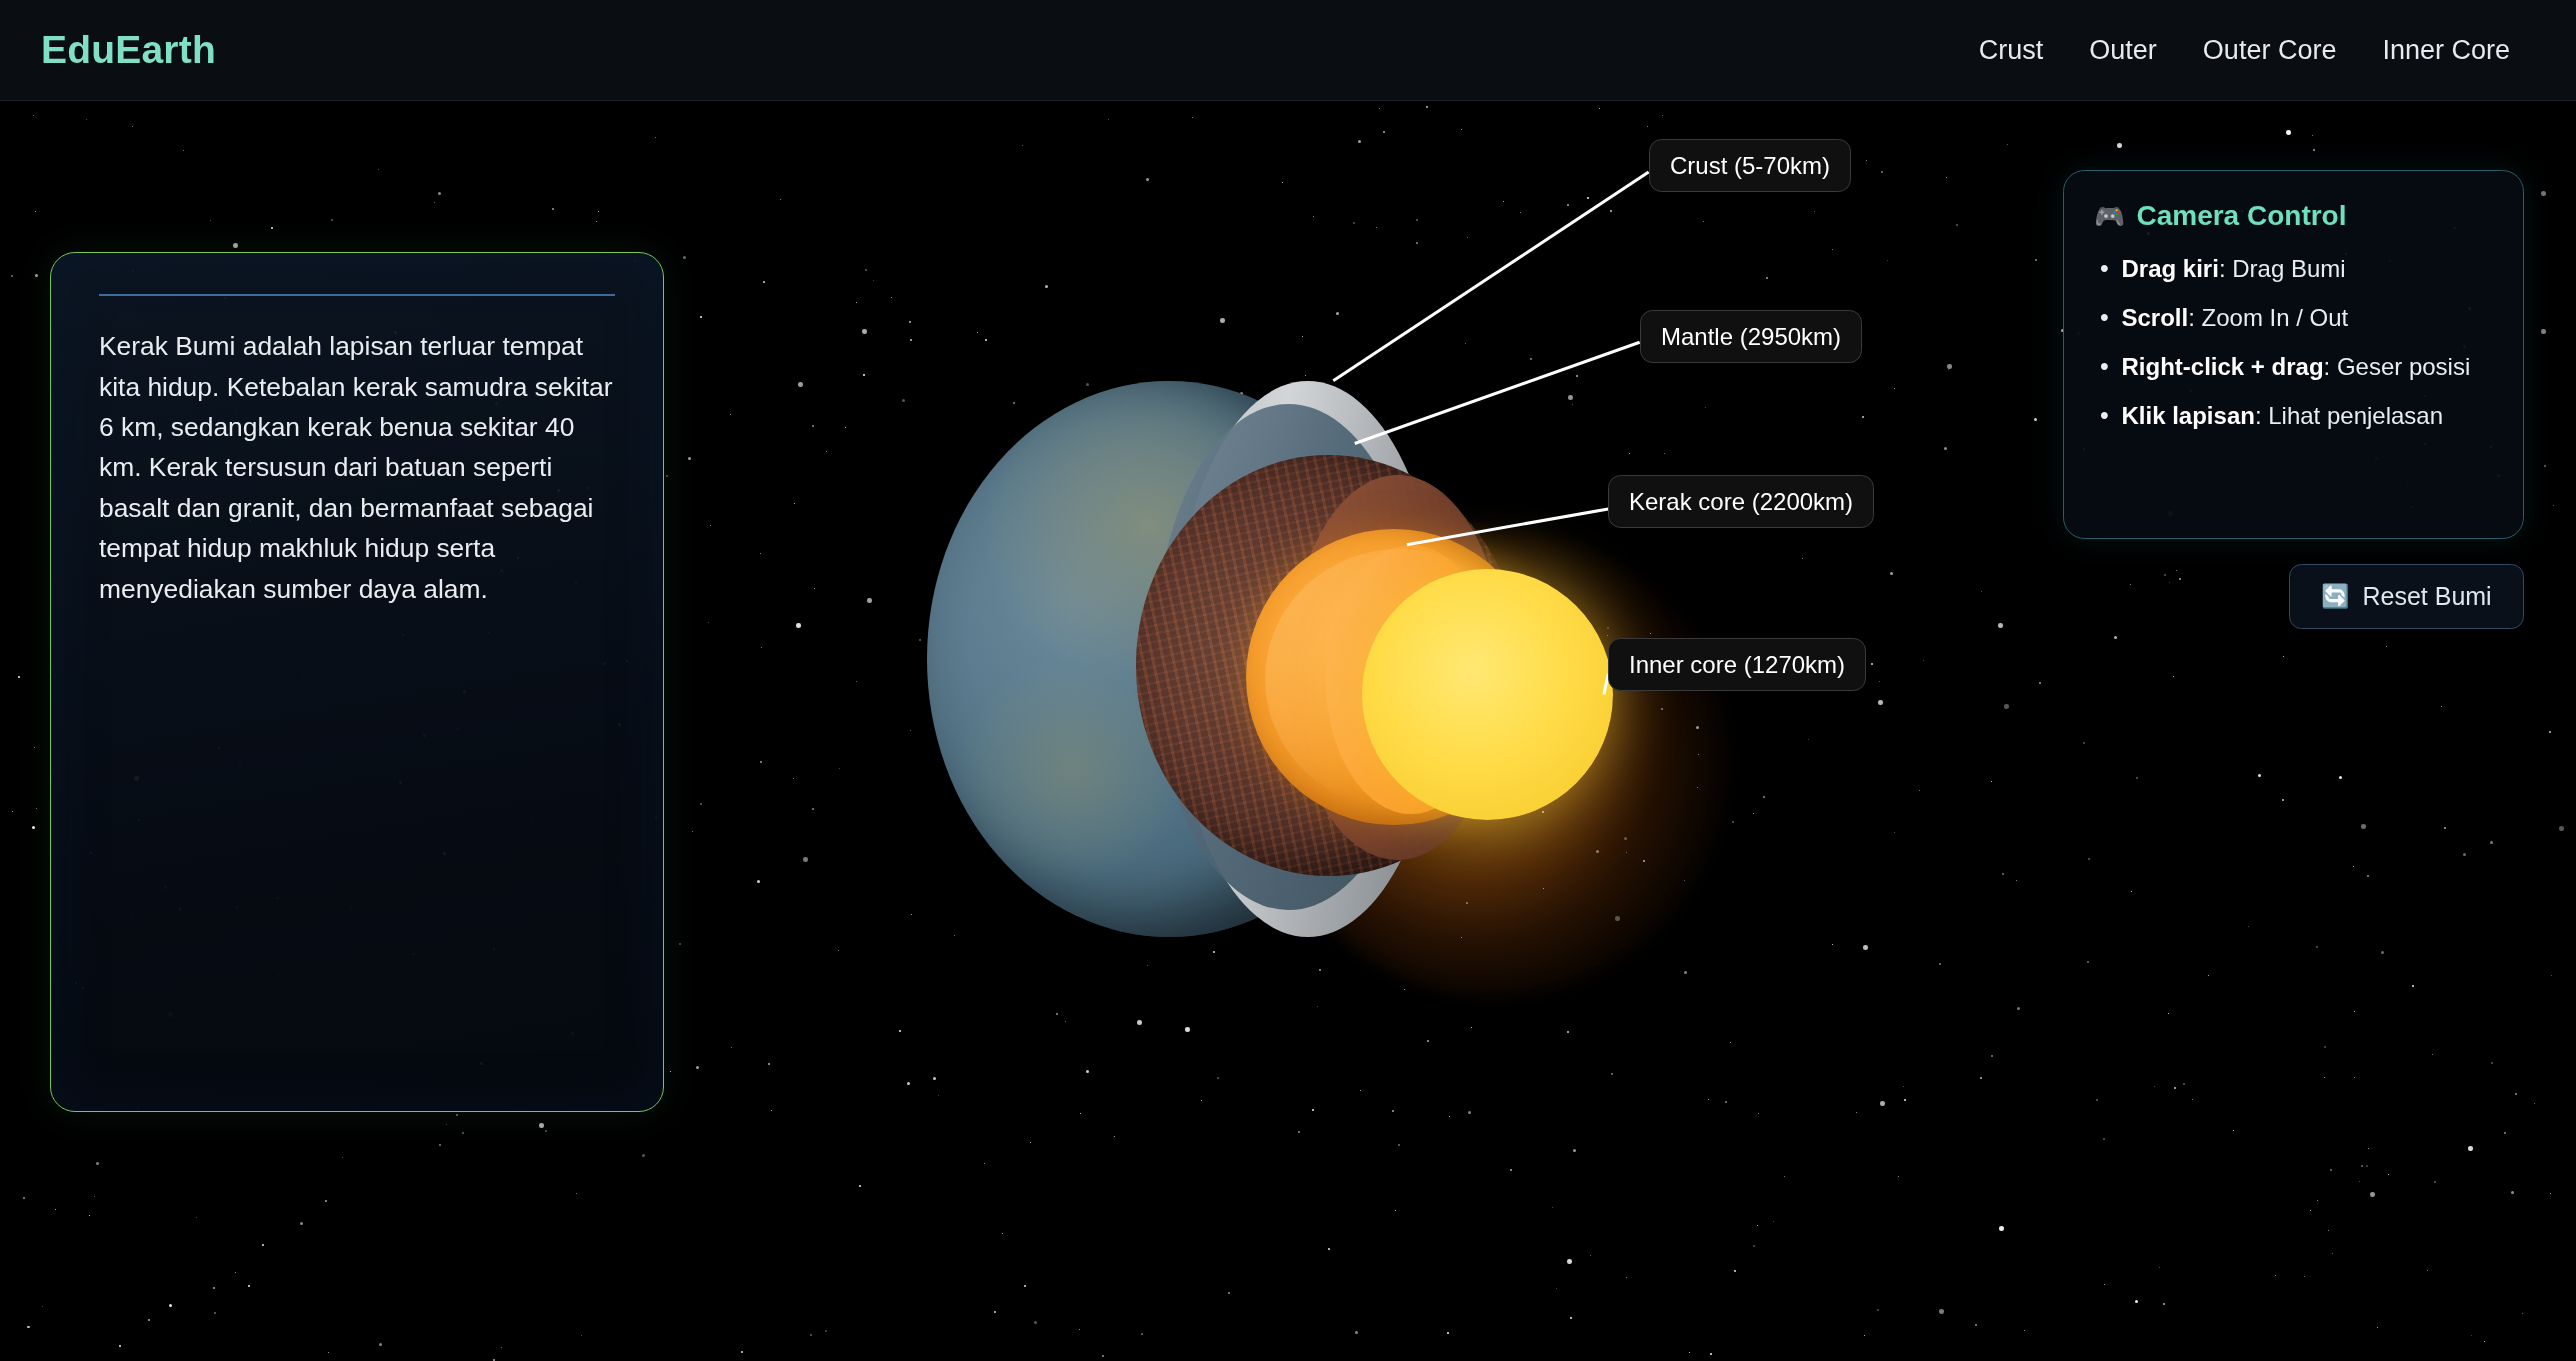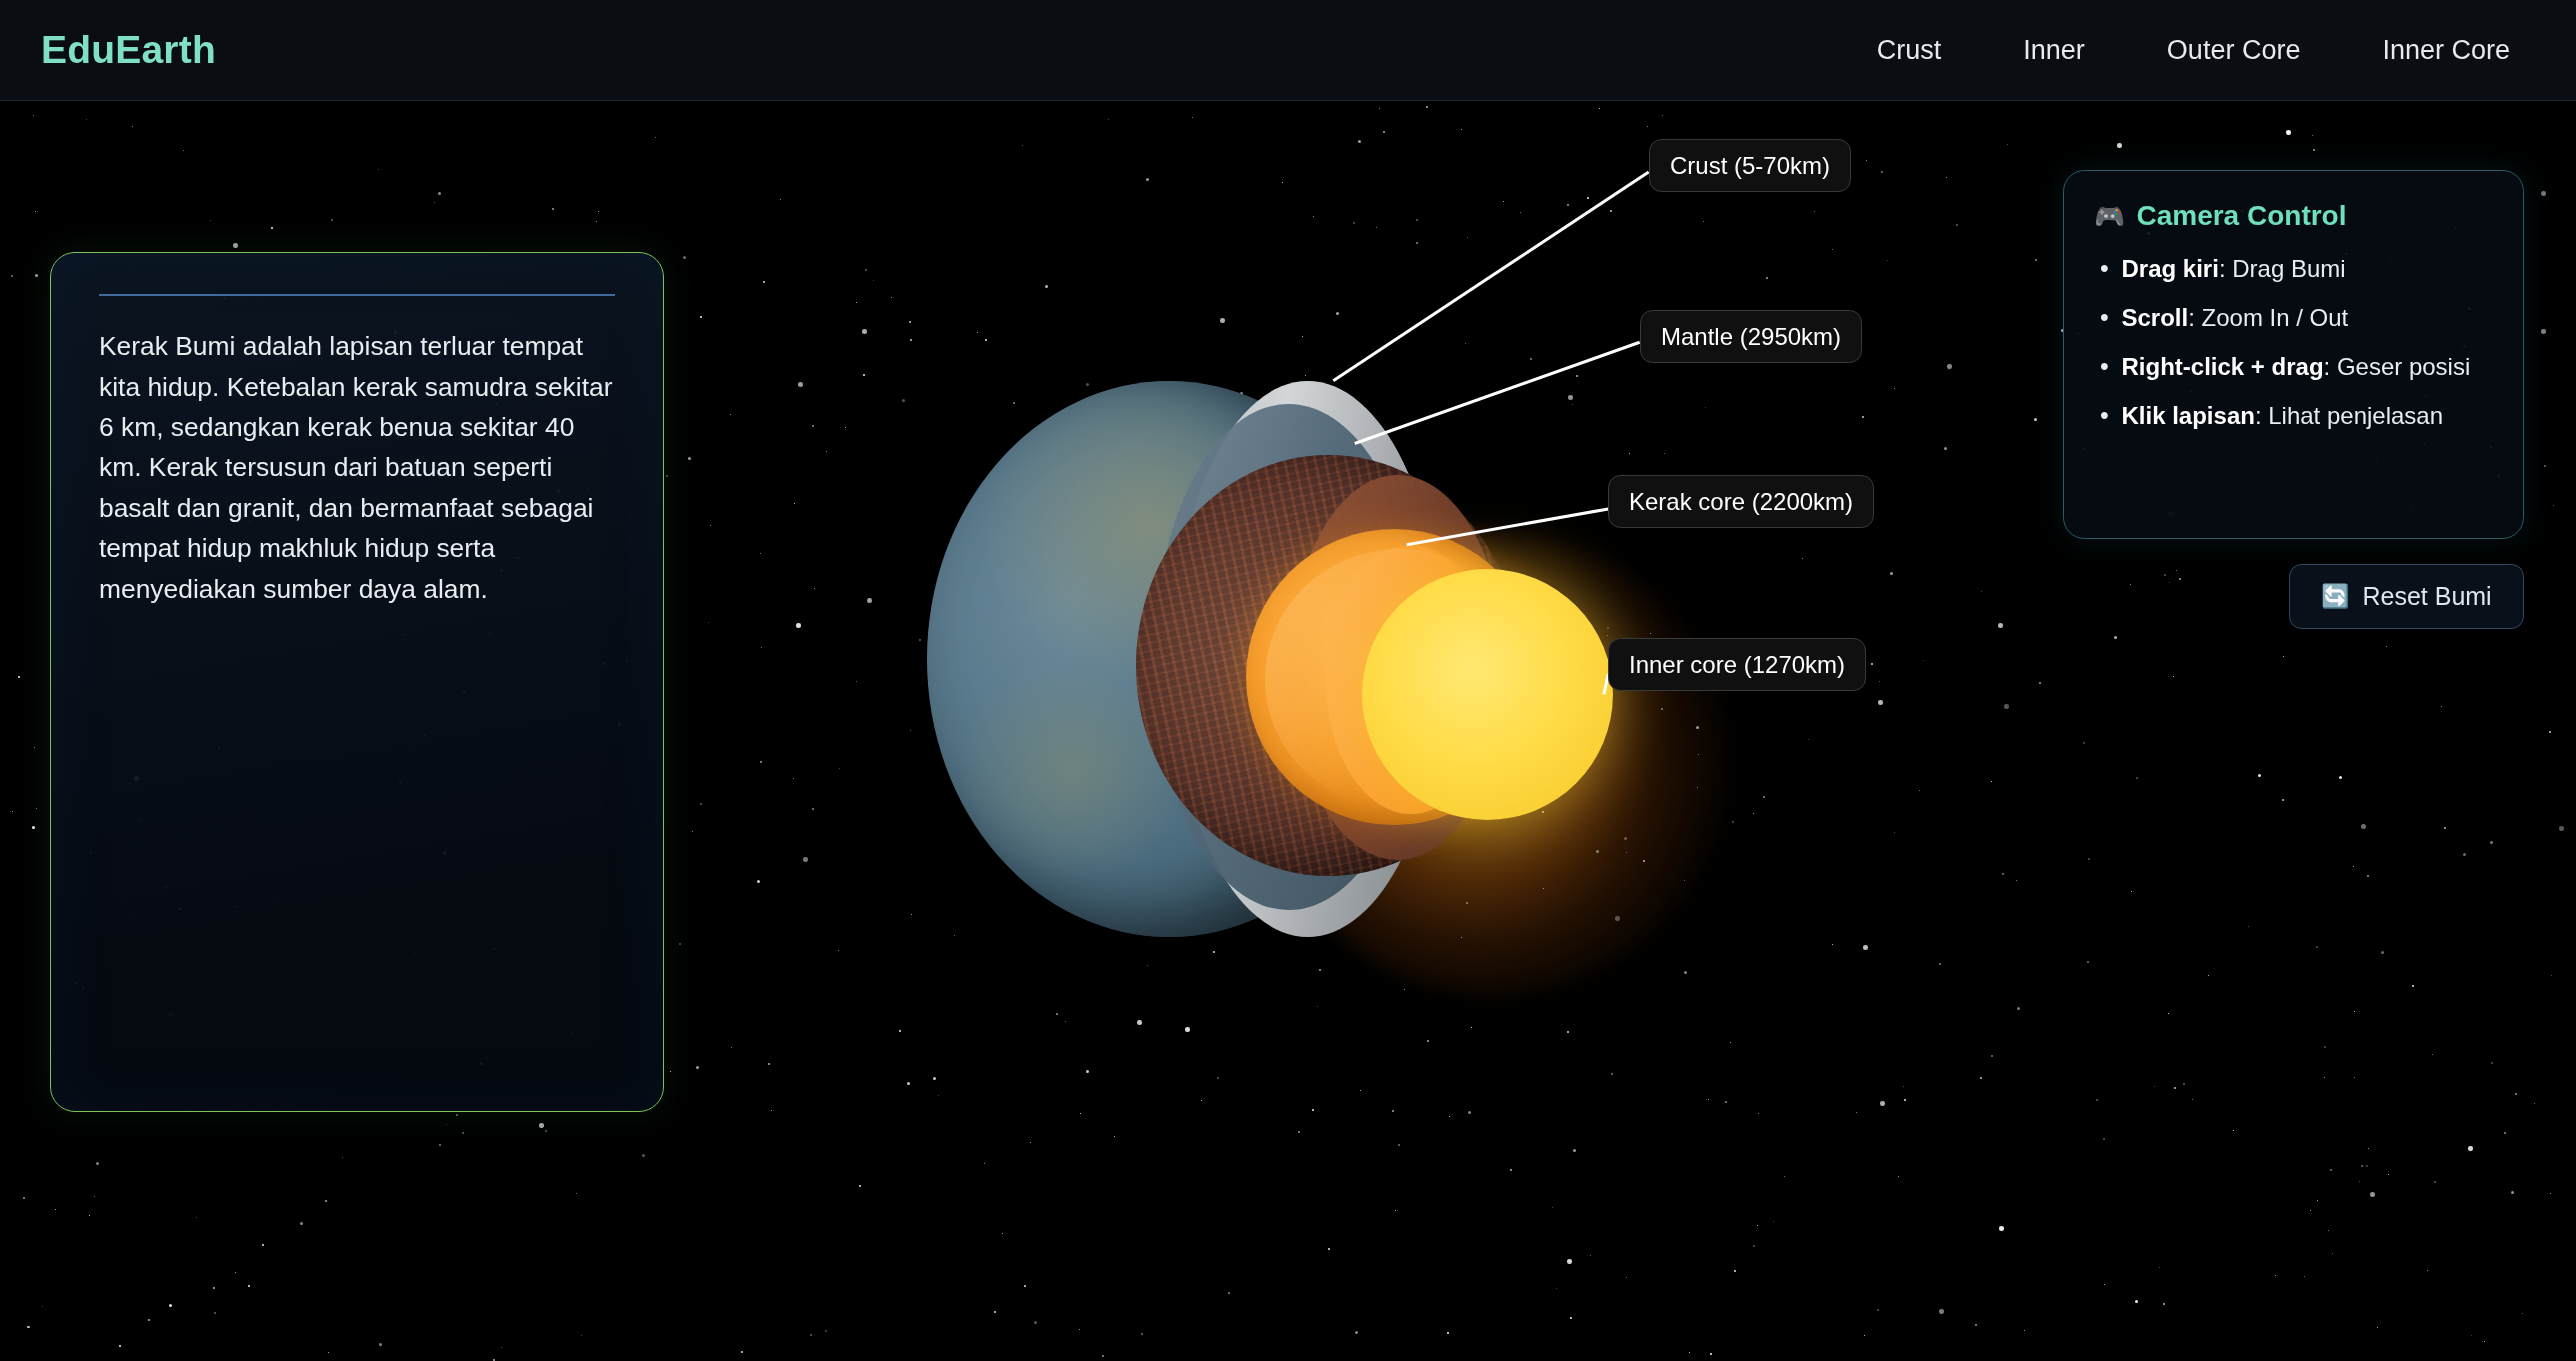--- a/index.html
+++ b/index.html
@@ -22,21 +22,21 @@
     background:#0a0d12;
     border-bottom:0.9px solid #1b2028;
     display:flex; align-items:center; justify-content:space-between;
     padding:0 50px 0 41px;
     z-index:40;
   }
   #logo {
     font-size:39px; font-weight:bold; letter-spacing:0.2px;
     color:#7fe0c3;
   }
-  #nav { display:flex; align-items:flex-start; gap:50px; }
+  #nav { display:flex; align-items:flex-start; gap:14px; }
   .nav-link {
     color:#e7eaee; font-size:27px; padding:7.2px 16px;
     text-decoration:none; cursor:pointer; white-space:nowrap;
   }
 
   
   #title-box {
     position:absolute; top:185px; left:1004px; width:568px; height:97px;
     background:rgba(9,16,28,.86);
     border:1.8px solid #2c4763;
@@ -741,21 +741,21 @@
       <i class="star" style="left:36px;top:808px;width:1.4px;height:1.4px;opacity:0.59;"></i>
       <i class="star" style="left:506px;top:994px;width:1.4px;height:1.4px;opacity:0.48;"></i>
       <i class="star" style="left:1712px;top:314px;width:1.4px;height:1.4px;opacity:0.82;"></i>
       <i class="star" style="left:683px;top:256px;width:3px;height:3px;opacity:0.41;"></i>
     </div>
 
   <div id="header">
     <div id="logo">EduEarth</div>
     <div id="nav">
       <a class="nav-link">Crust</a>
-      <a class="nav-link">Inner</a>
+      <a class="nav-link">Outer</a>
       <a class="nav-link">Outer Core</a>
       <a class="nav-link">Inner Core</a>
     </div>
   </div>
 
   <div id="earth-wrap">
     <div class="core-glow"></div>
     <div class="crust-sphere"></div>
     <div class="crust-rim"></div>
     <div class="crust-cut"></div>

